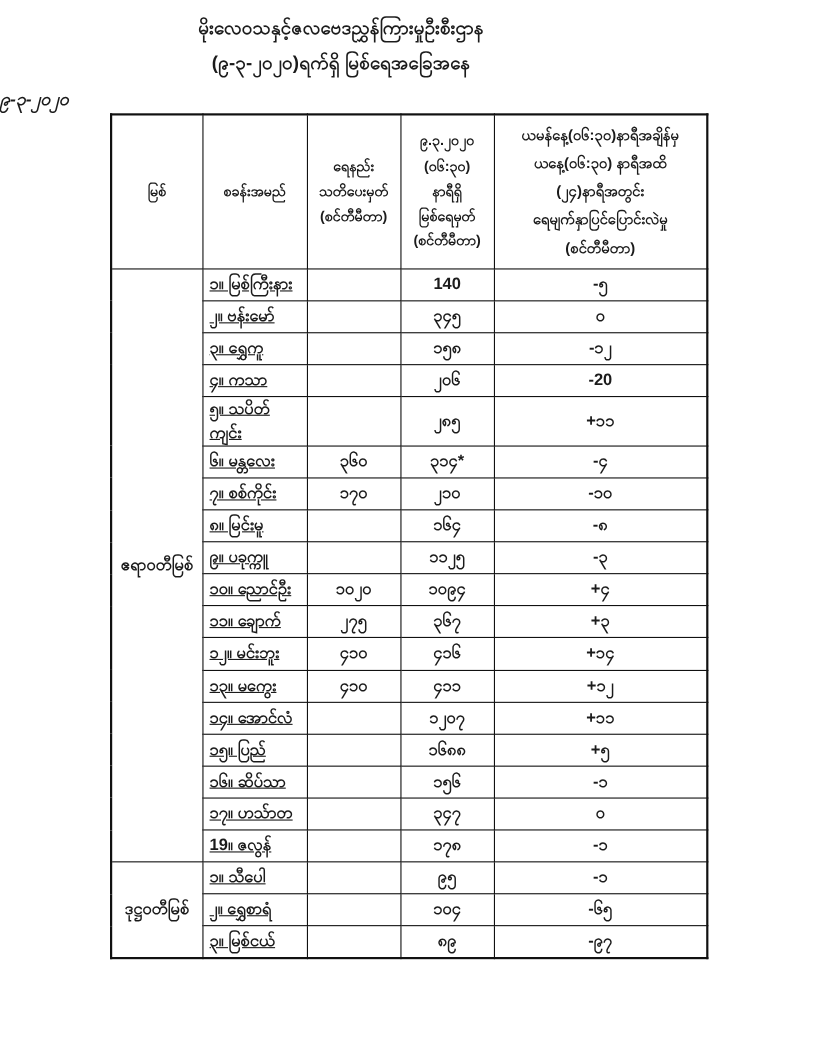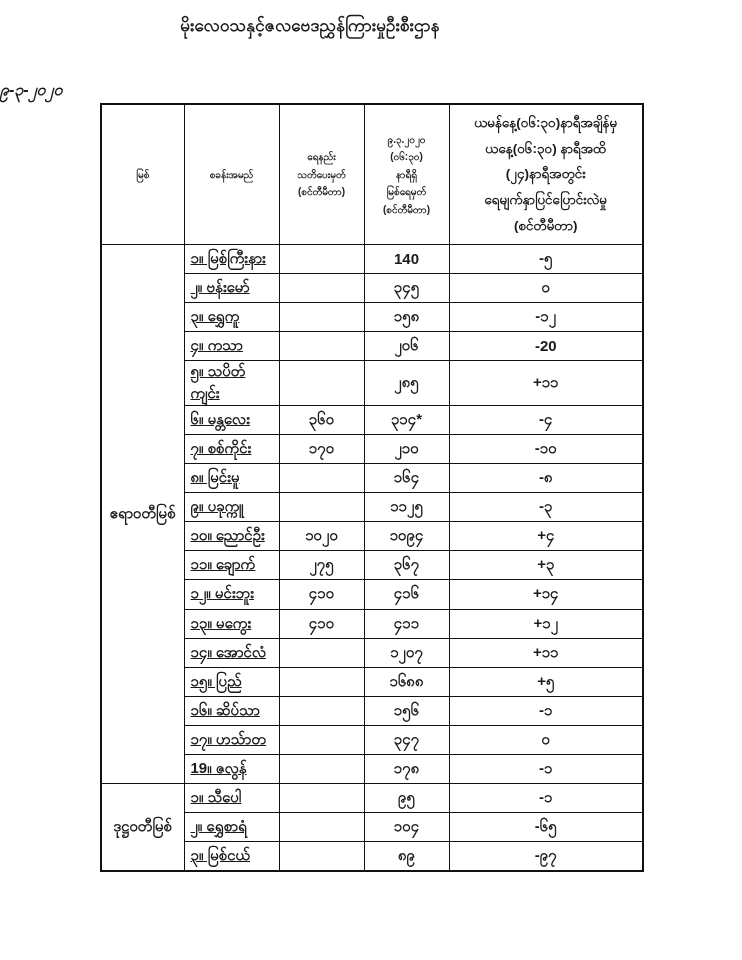--- a/index.html
+++ b/index.html
@@ -56,21 +56,21 @@
     border: 1.5px solid #111;
     padding: 0 6px;
     box-sizing: border-box;
     overflow: hidden;
   }
   .river-table thead th {
     height: 140px;
     vertical-align: middle;
     text-align: center;
     font-weight: 700;
-    font-size: 10px;
+    font-size: 13px;
     line-height: 1.75;
     white-space: pre-line;
     padding: 0 3px;
   }
   .river-table thead th.th-change {
     font-size: 13.5px;
     line-height: 1.9;
   }
   .river-table tbody td {
     height: 29.1px;
@@ -86,20 +86,21 @@
     font-weight: 600;
     vertical-align: middle;
   }
 </style>
 </head>
 <body>
 
 <div class="page">
 
   <div class="title t1">မိုးလေဝသနှင့်ဇလဗေဒညွှန်ကြားမှုဦးစီးဌာန</div>
+  <div class="title t2">(၉-၃-၂၀၂၀)ရက်ရှိ မြစ်ရေအခြေအနေ</div>
   <div class="date">၉-၃-၂၀၂၀</div>
 
   <table class="river-table">
     <colgroup>
       <col style="width:83px">
       <col style="width:95px">
       <col style="width:85px">
       <col style="width:85px">
       <col style="width:194px">
     </colgroup>

